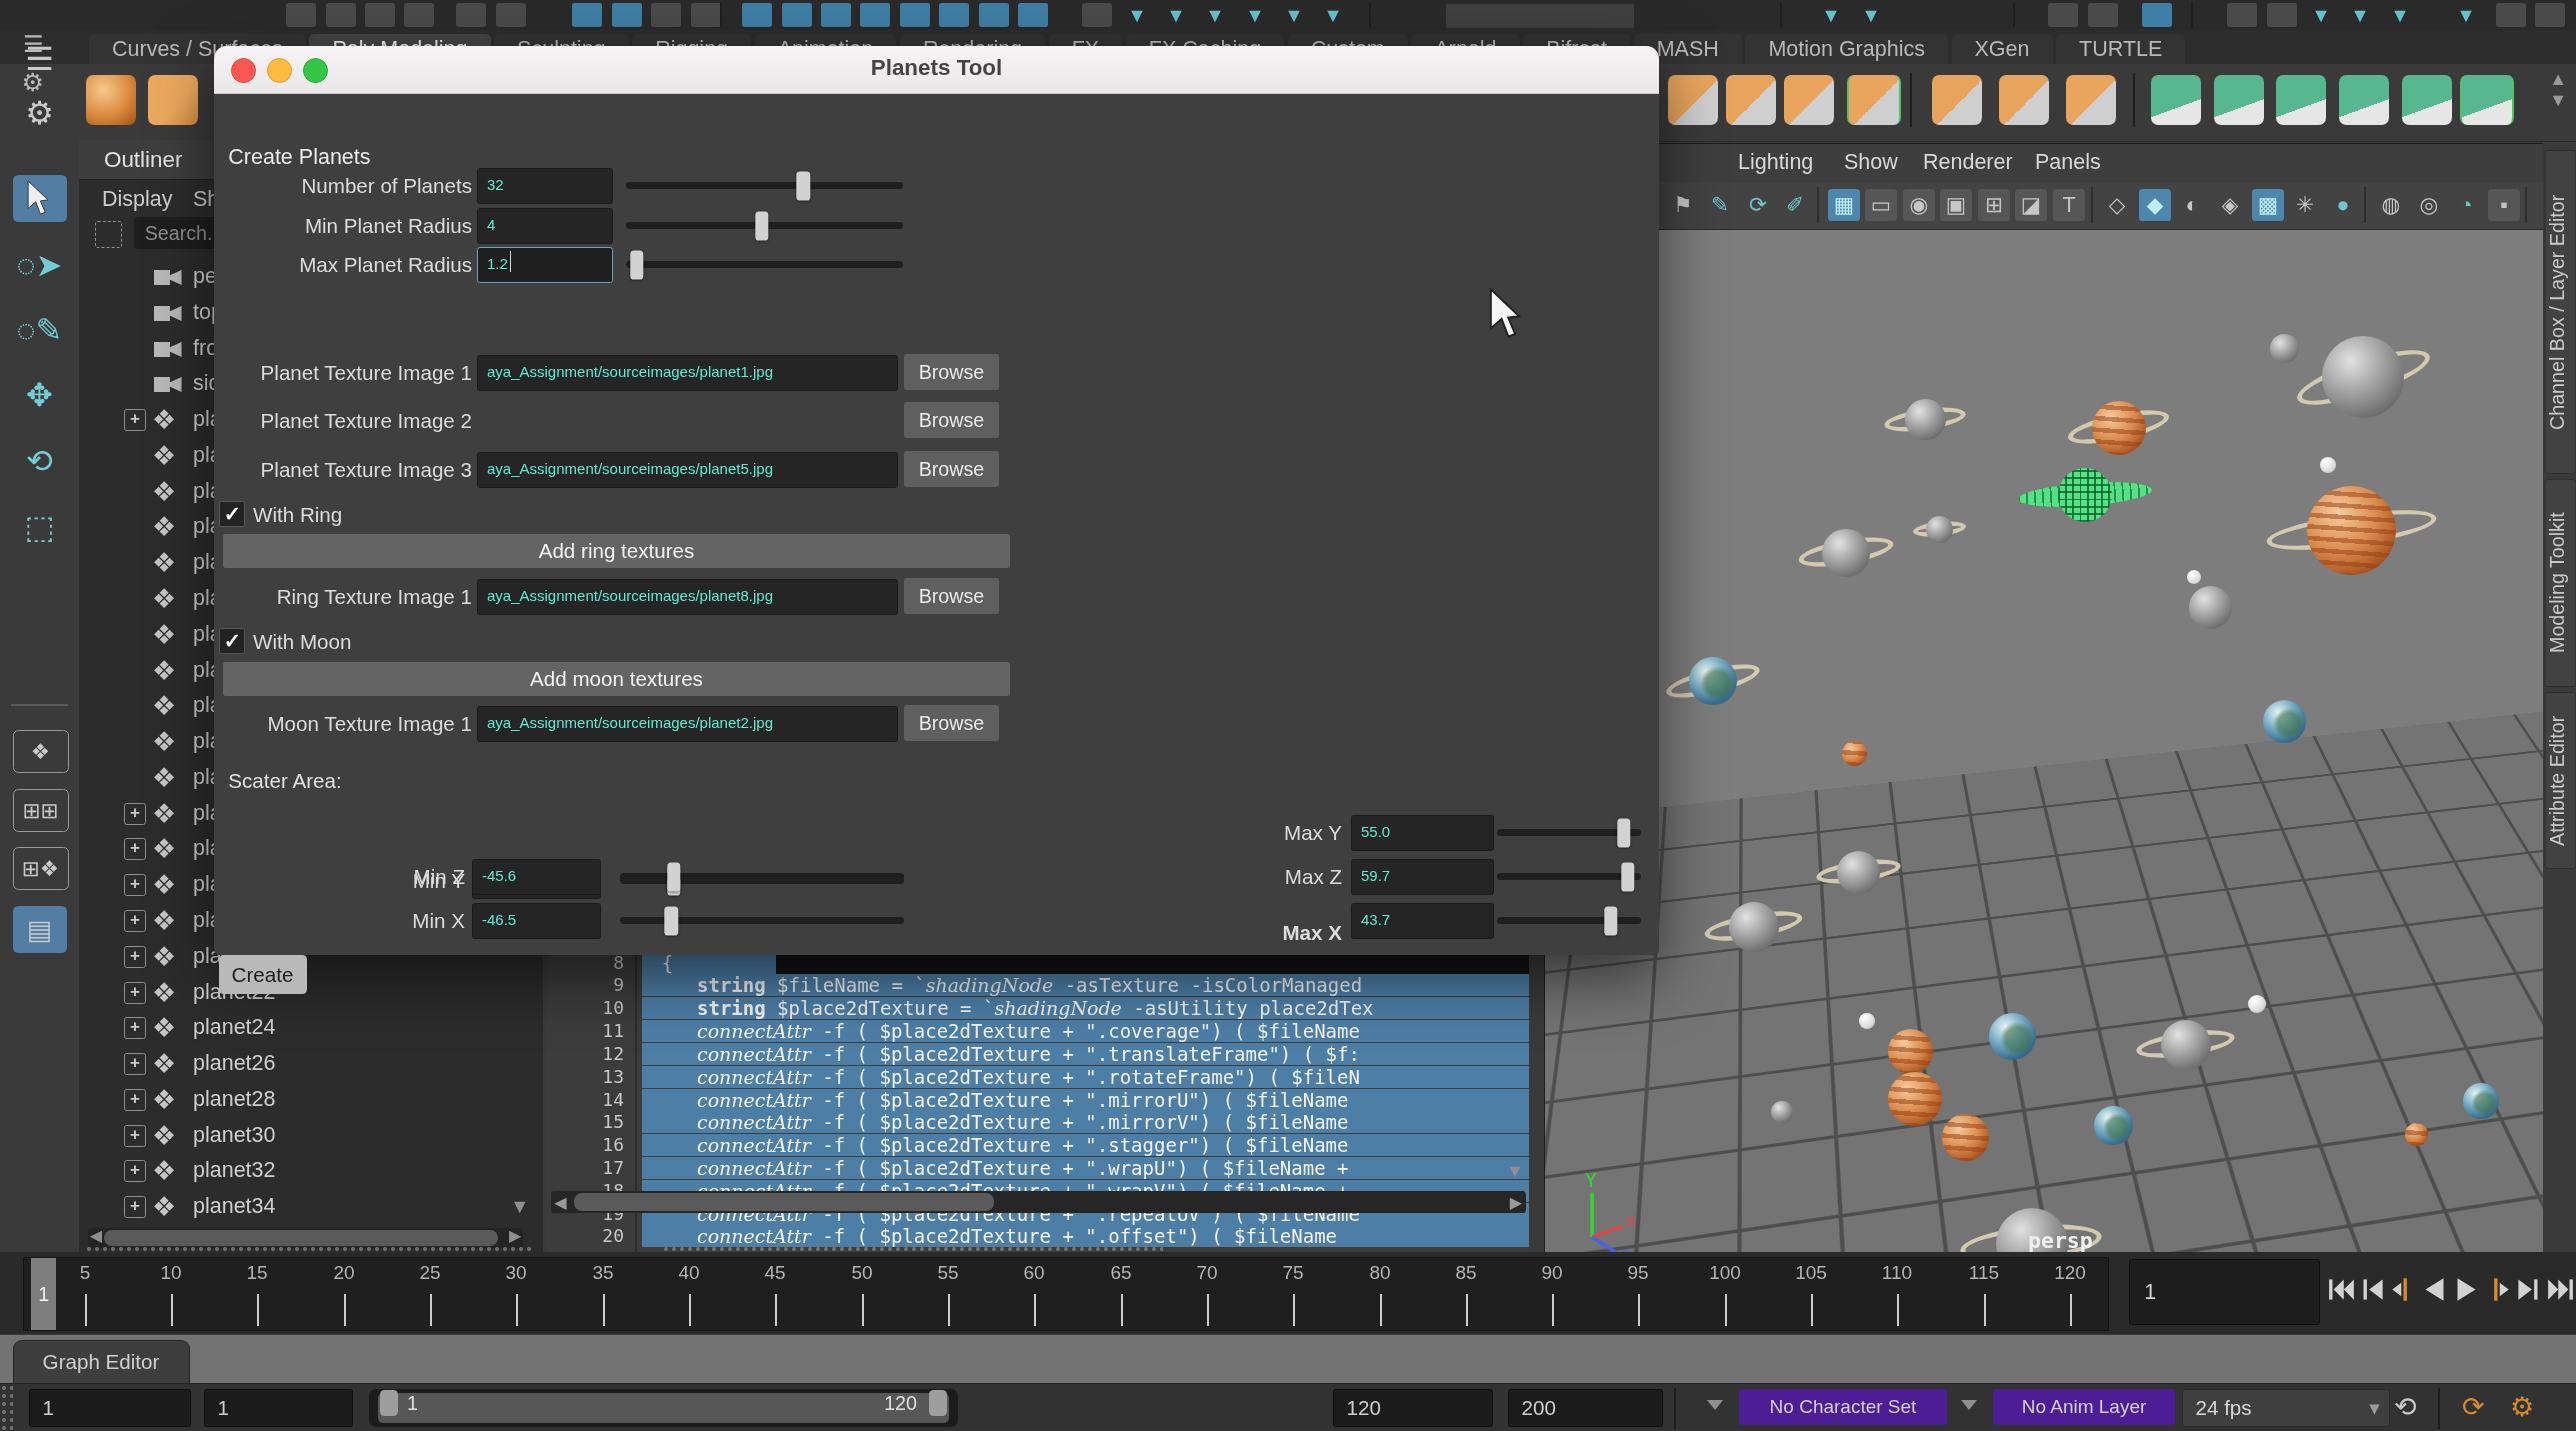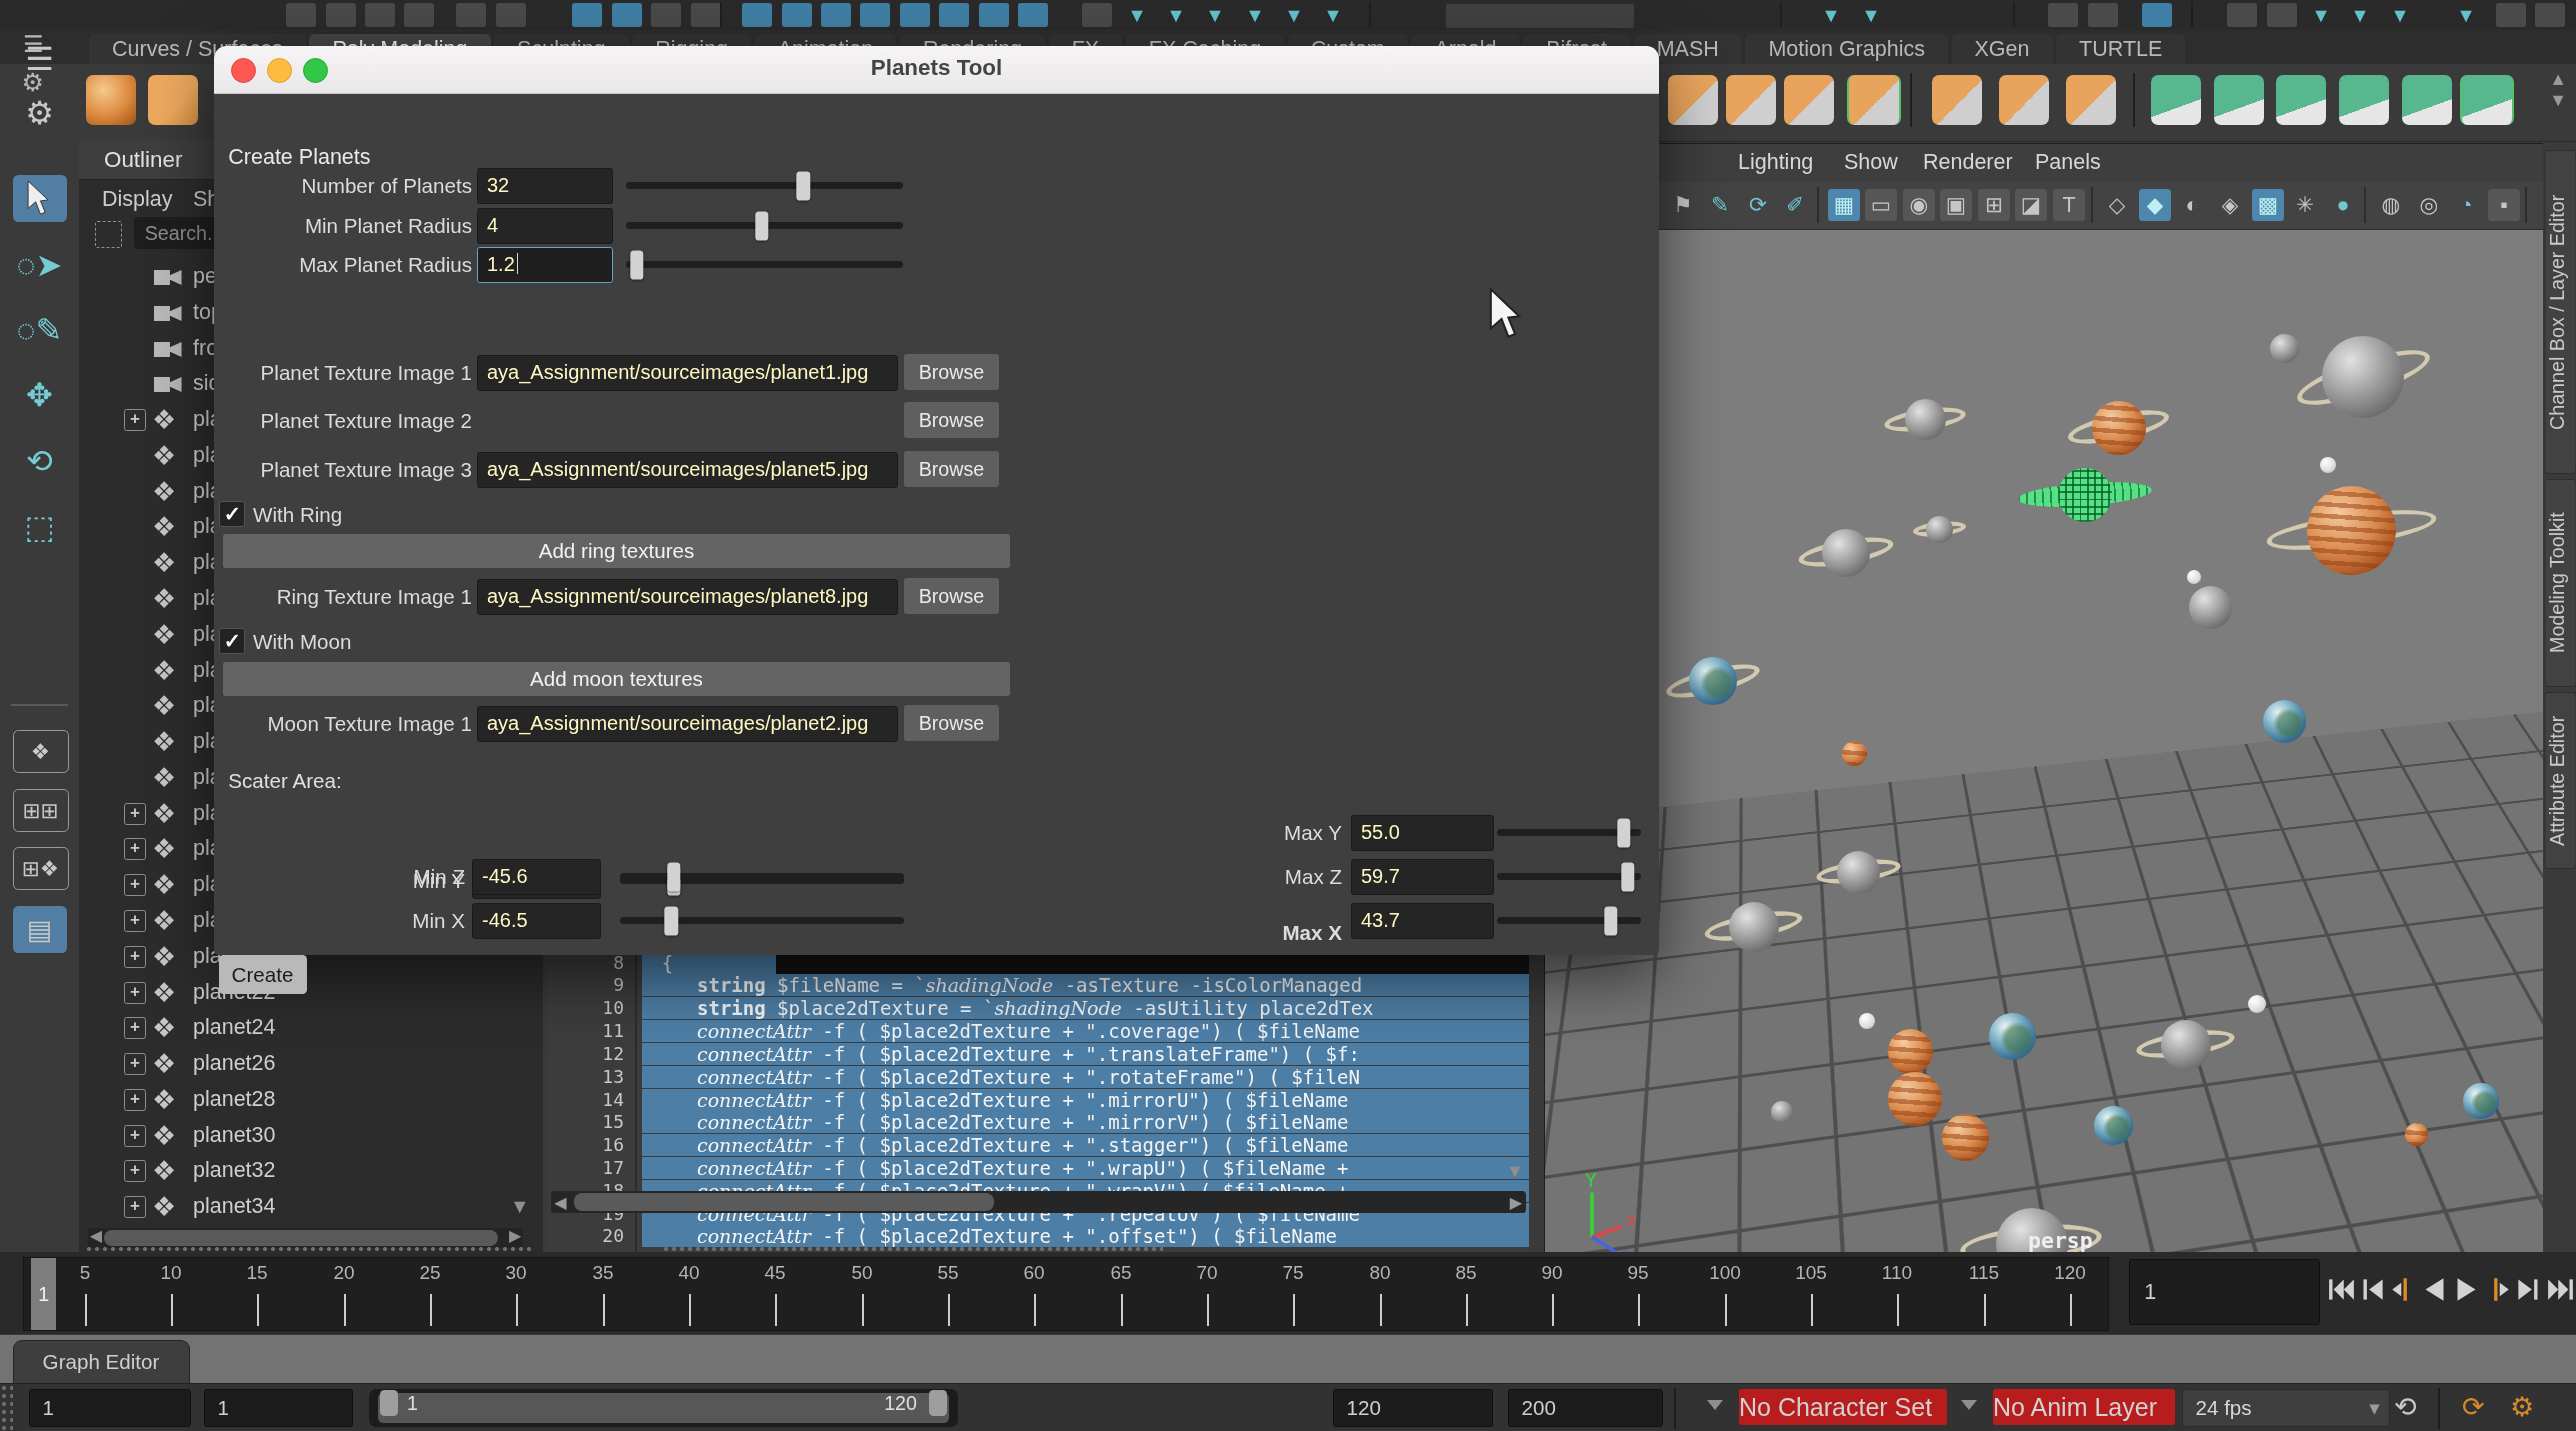--- a/index.html
+++ b/index.html
@@ -88,34 +88,34 @@
   .pbtn{position:absolute;top:12.5px;width:30px;height:50px;display:flex;align-items:center;justify-content:center;}
   
   #graph-row{left:0;top:1335px;width:2576px;height:48px;background:#737373;}
   #graph-tab{position:absolute;left:12.5px;top:5.4px;width:175px;height:43px;background:#3e3e3e;border:0.9px solid #252525;border-bottom:none;border-radius:9px 9px 0 0;color:#cfcfcf;font-size:20.6px;text-align:center;line-height:41px;}
   #bottom-bar{left:0;top:1383px;width:2576px;height:48px;background:#323232;border-top:0.9px solid #222;}
   .bfield{position:absolute;top:5.4px;height:36px;background:#1c1c1c;border:0.9px solid #101010;border-radius:2.7px;color:#cfcfcf;font-size:20.6px;line-height:36px;padding-left:12.5px;}
   #rangeslider{position:absolute;left:369px;top:4.5px;width:589px;height:38px;background:#1c1c1c;border-radius:7.2px;}
   #rangetrack{position:absolute;left:9px;top:4.5px;width:571px;height:29.5px;background:#575757;border-radius:5.4px;}
   .rhandle{position:absolute;top:1.8px;width:18px;height:26px;background:#9e9e9e;border-radius:4.5px;}
   .rlab{position:absolute;top:3.6px;font-size:19.7px;color:#e0e0e0;}
-  .ddl{position:absolute;top:5.4px;height:36px;background:#b91c1c;border-radius:2.7px;color:#d2d2d2;font-size:25px;line-height:36px;text-align:left;}
+  .ddl{position:absolute;top:5.4px;height:36px;background:#4c1d95;border-radius:2.7px;color:#d2d2d2;font-size:19px;line-height:36px;text-align:center;}
   .dtri{position:absolute;top:16px;width:0;height:0;border-left:8px solid transparent;border-right:8px solid transparent;border-top:10.7px solid #8f8f8f;}
   .bsep{position:absolute;top:3.6px;width:1.8px;height:41px;background:#1d1d1d;}
   #fps-dd{position:absolute;left:2182px;top:5.4px;width:193px;height:36px;background:#3f3f3f;border:0.9px solid #2a2a2a;border-radius:2.7px;color:#d8d8d8;font-size:20.6px;line-height:36px;padding-left:12.5px;}
   .oico{position:absolute;top:7.2px;font-size:27px;}
   
   #dialog{left:214px;top:46px;width:1445px;height:909px;background:#3f3f3f;border-radius:12.5px 12.5px 5.4px 5.4px;
           box-shadow:0 21.5px 63px rgba(0,0,0,.55);z-index:50;}
   #dlg-titlebar{position:absolute;left:0;top:0;width:1445px;height:47px;background:linear-gradient(#f6f4f4,#e9e7e7);border-radius:12.5px 12.5px 0 0;border-bottom:0.9px solid #c9c7c7;}
   #dlg-title{position:absolute;left:0;top:9px;width:1445px;text-align:center;font-size:22.4px;color:#444;font-weight:bold;}
   .light{position:absolute;top:11.6px;width:23px;height:23px;border-radius:50%;}
   #dlg-body{position:absolute;left:0;top:47px;width:1445px;height:862px;}
   .dlab{position:absolute;font-size:20.6px;color:#dcdcdc;text-align:right;line-height:39px;}
-  .din{position:absolute;background:#252525;border:0.9px solid #1a1a1a;border-radius:2.7px;color:#fef9c3;font-size:20px;line-height:32px;height:34px;padding:0 9px;}
+  .din{position:absolute;background:#252525;border:0.9px solid #1a1a1a;border-radius:2.7px;color:#5eead4;font-size:15px;line-height:32px;height:34px;padding:0 9px;}
   .din.focus{border:1.8px solid #68a2c4;background:#1f1f1f;}
   .caret{display:inline-block;width:1.8px;height:21.5px;background:#d8d8d8;vertical-align:-3.6px;margin-left:1.8px;}
   .tr{position:absolute;height:7.2px;background:#1f1f1f;border-radius:3.6px;top:50%;margin-top:-3.6px;}
   .sh{position:absolute;top:50%;transform:translate(-50%,-50%);width:13.4px;height:29px;background:#d2d2d2;border-radius:3.6px;box-shadow:0 0.9px 2.7px rgba(0,0,0,.5);}
   .secbar{position:absolute;left:9px;width:787px;height:34px;background:#646464;border-radius:2.7px;color:#f2f2f2;text-align:center;font-size:20.6px;line-height:34px;}
   .browse{position:absolute;width:95px;height:36px;background:#5f5f5f;border-radius:2.7px;color:#eaeaea;text-align:center;font-size:19.7px;line-height:36px;}
   .chk{position:absolute;width:24px;height:24px;background:#232323;border:0.9px solid #555;border-radius:2.7px;color:#fff;font-size:20.6px;line-height:23px;text-align:center;font-weight:bold;}
   .chklab{position:absolute;font-size:20.6px;color:#dcdcdc;}
   #create-btn{position:absolute;left:4.5px;top:862px;width:88px;height:39px;background:#b9b9b9;color:#1c1c1c;border-radius:4.5px;text-align:center;font-size:20.6px;line-height:39px;}
   

